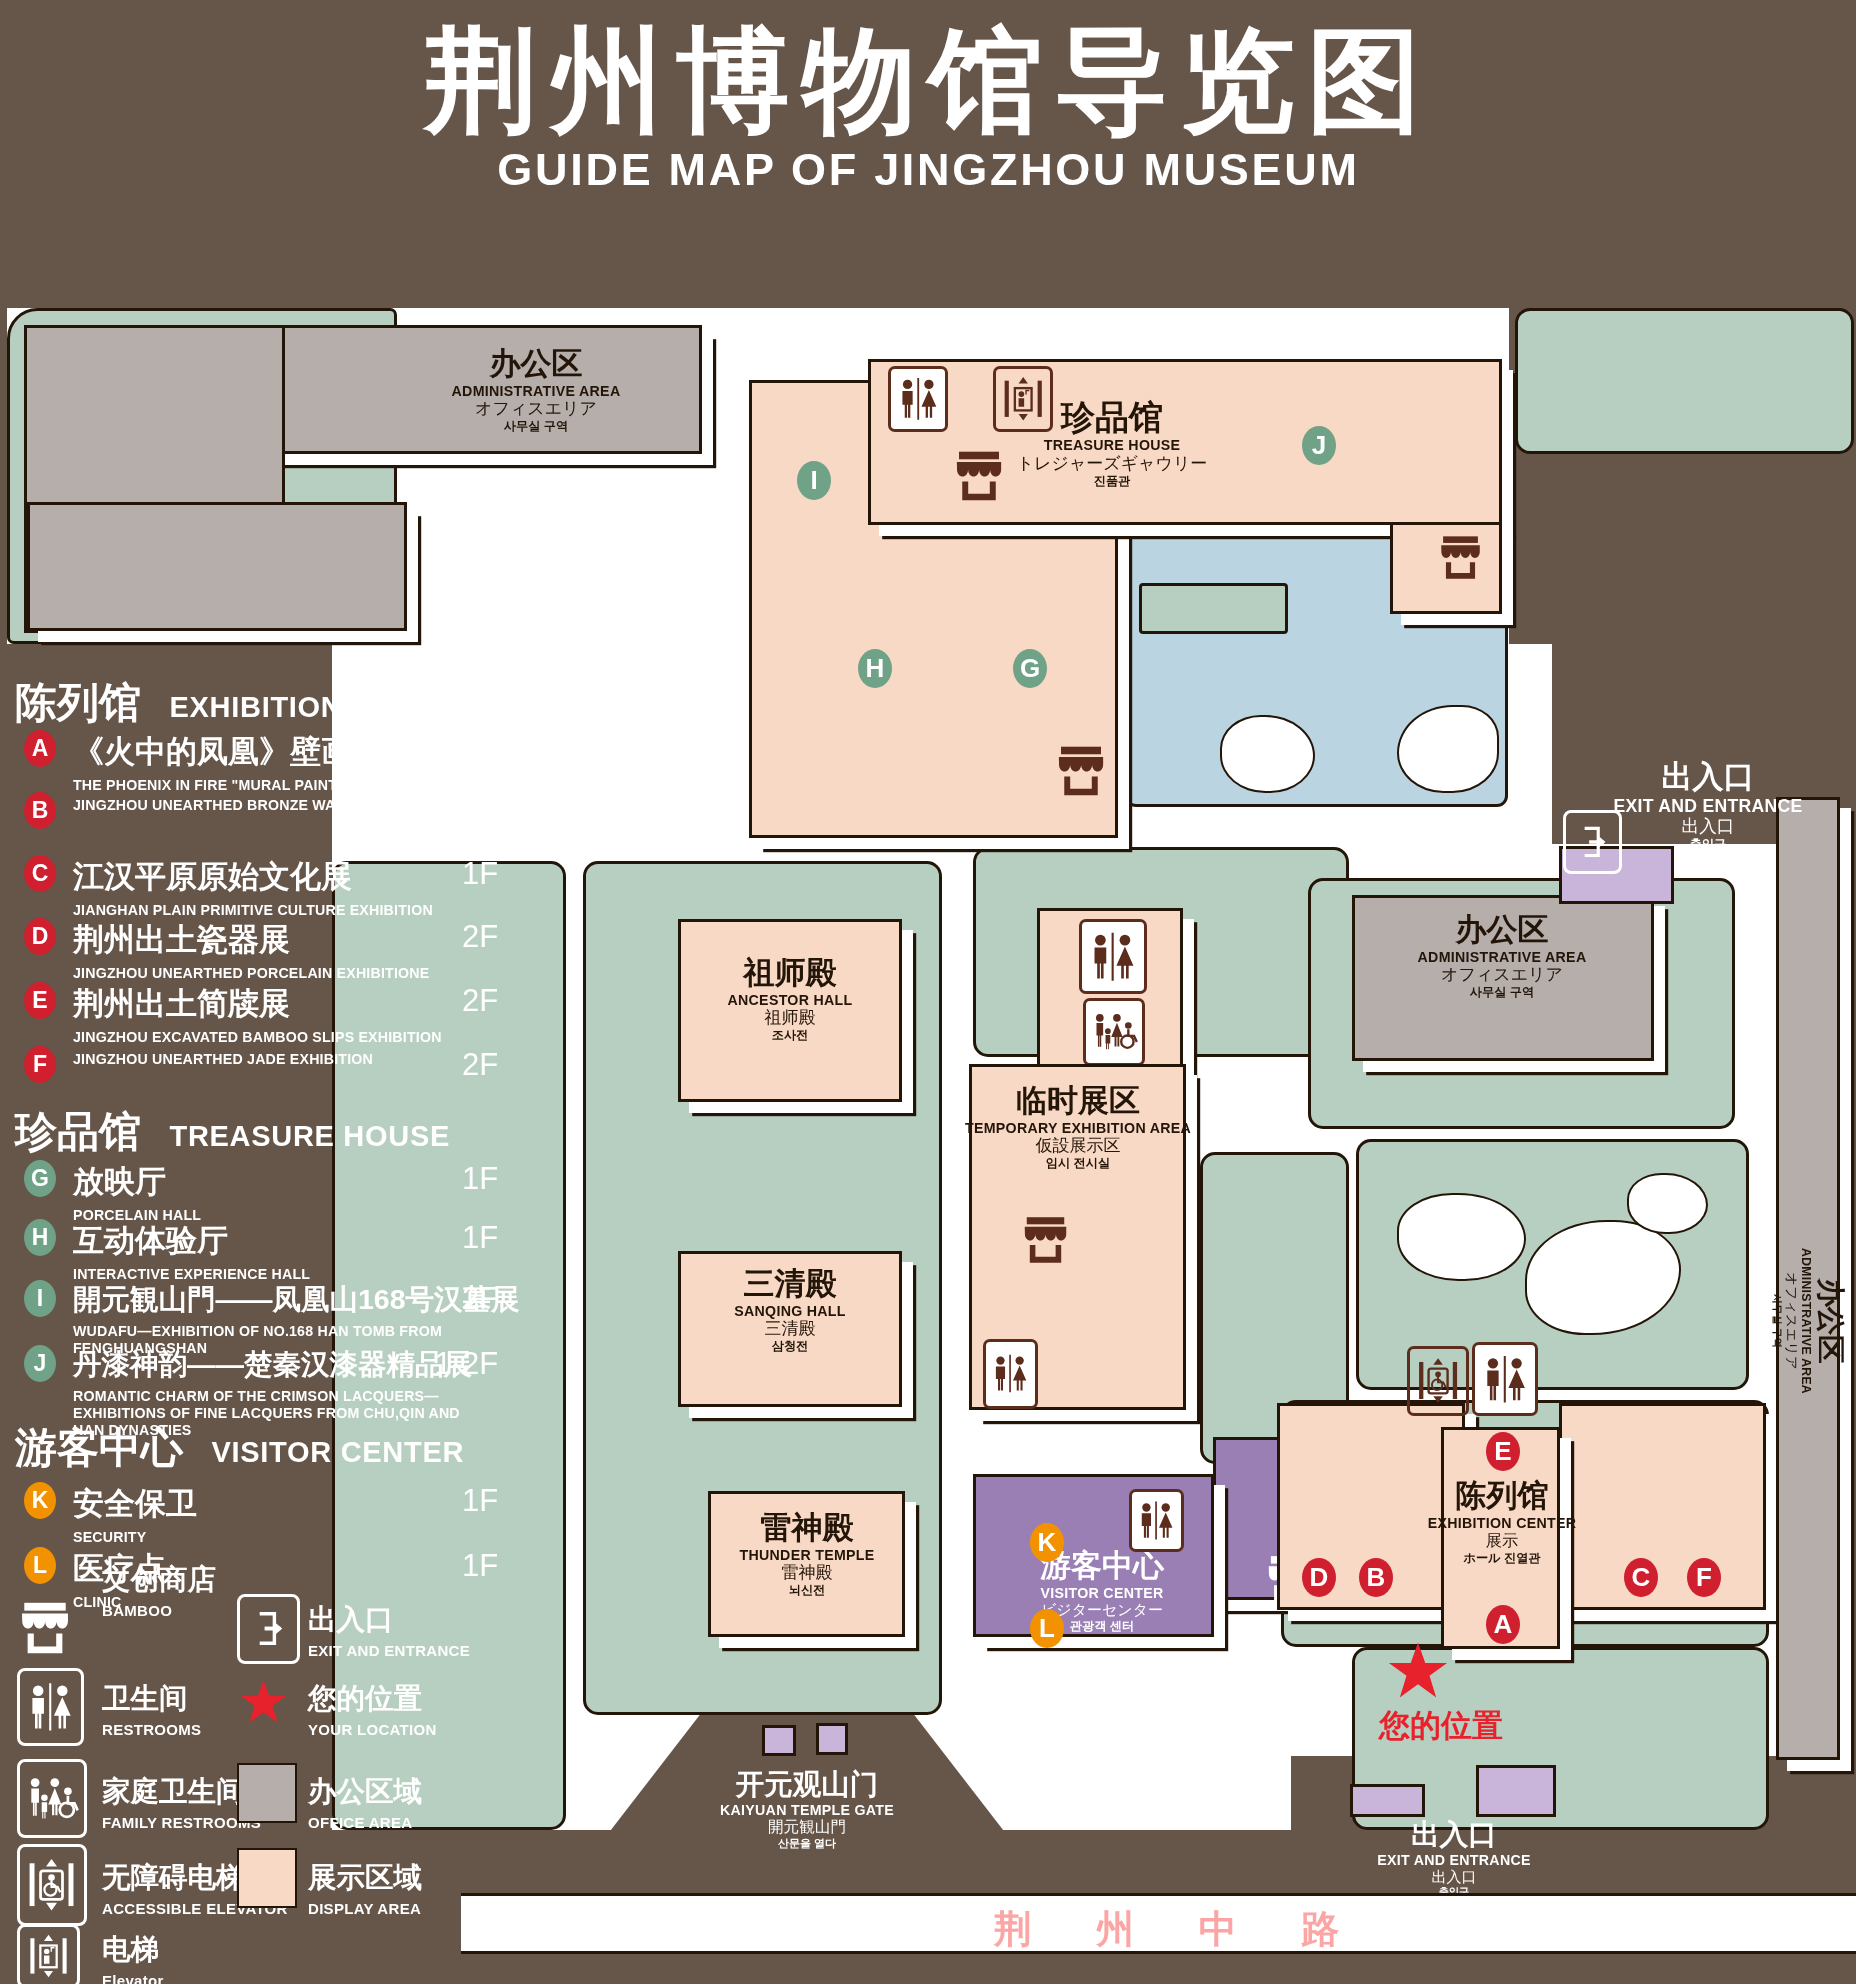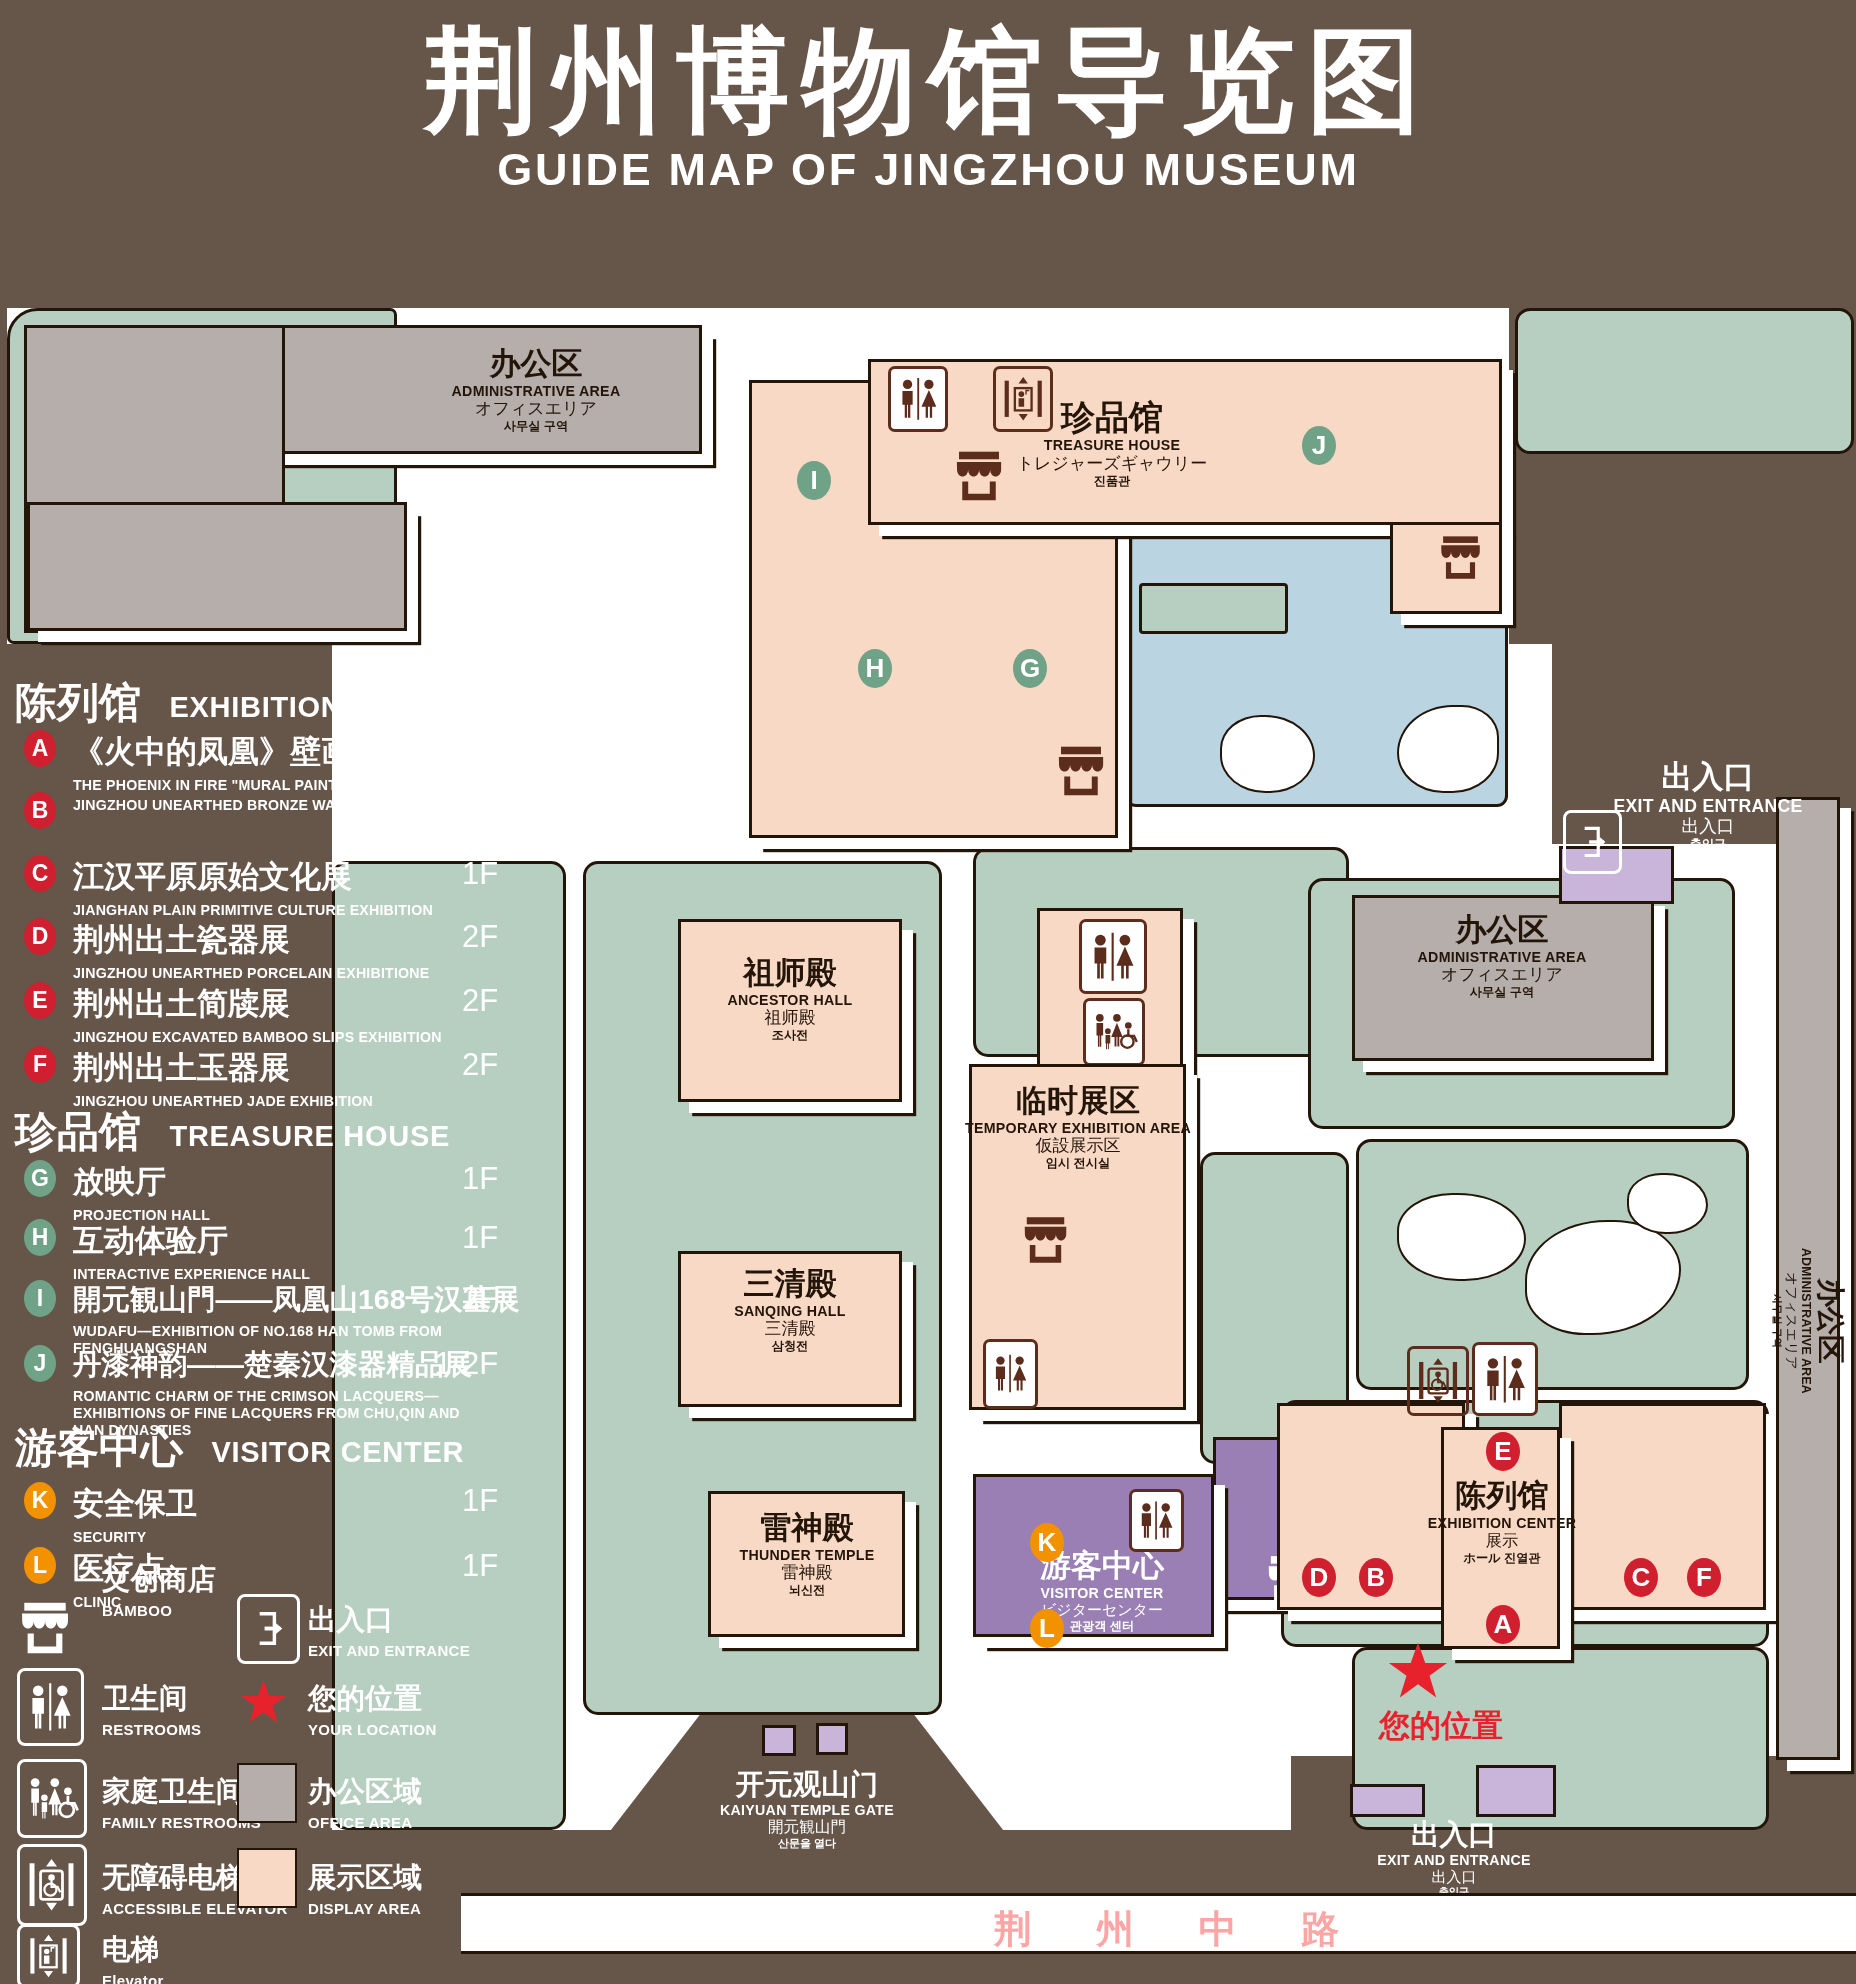--- a/index.html
+++ b/index.html
@@ -428,33 +428,32 @@
     <span class="floor">2F</span>
   </div>
   <div class="item" style="top:983px;">
     <span class="badge red">E</span>
     <div class="zh">荆州出土简牍展</div>
     <div class="sub">JINGZHOU EXCAVATED BAMBOO SLIPS EXHIBITION</div>
     <span class="floor">2F</span>
   </div>
   <div class="item" style="top:1047px;">
     <span class="badge red">F</span>
-    <div class="zh">荆州出土玉器展</div>
     <div class="sub">JINGZHOU UNEARTHED JADE EXHIBITION</div>
     <span class="floor">2F</span>
   </div>
 
   <div class="sec-h" style="top:1104px;">
     <span class="zh">珍品馆</span>
       <span class="en">TREASURE HOUSE</span>
   </div>
   <div class="item" style="top:1161px;">
     <span class="badge grn">G</span>
     <div class="zh">放映厅</div>
-    <div class="sub">PROJECTION HALL</div>
+    <div class="sub">PORCELAIN HALL</div>
     <span class="floor">1F</span>
   </div>
   <div class="item" style="top:1220px;">
     <span class="badge grn">H</span>
     <div class="zh">互动体验厅</div>
     <div class="sub">INTERACTIVE EXPERIENCE HALL</div>
     <span class="floor">1F</span>
   </div>
   <div class="item" style="top:1281px;">
     <span class="badge grn">I</span>

